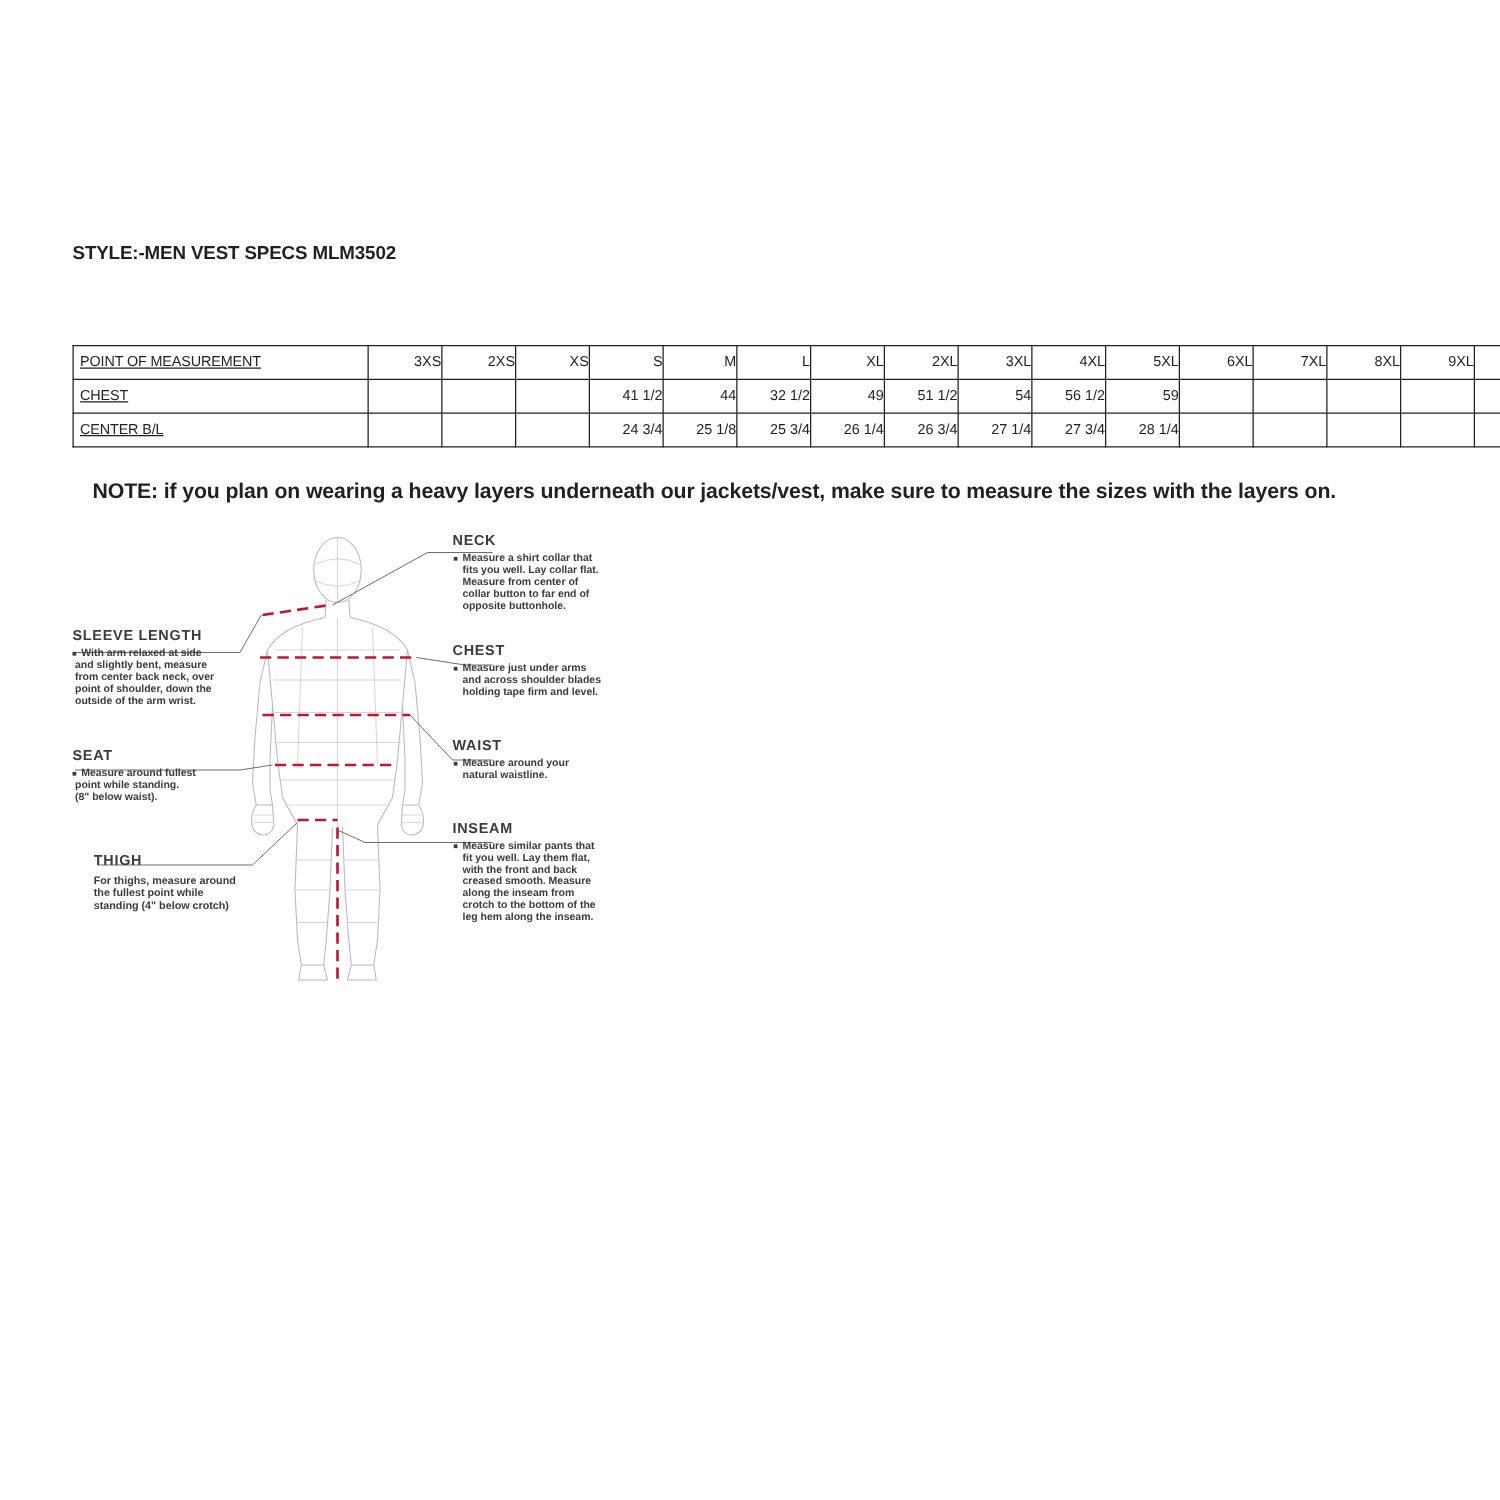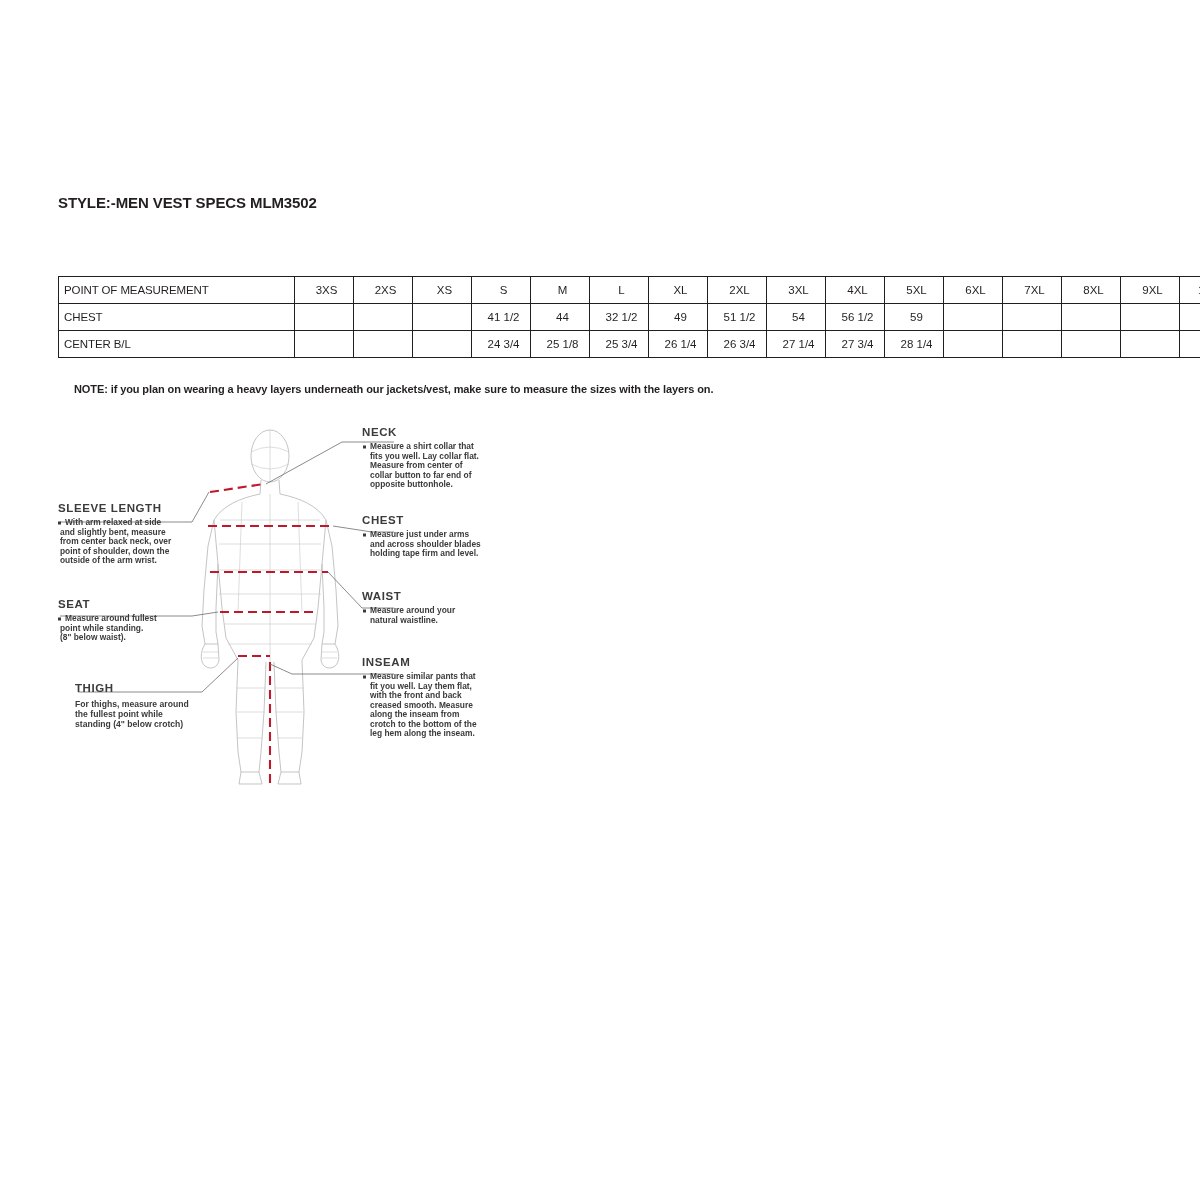--- a/index.html
+++ b/index.html
@@ -44,35 +44,36 @@
     border: 1px solid #231f20;
     height: 26px;
     padding: 0 0 0 5px;
     vertical-align: middle;
     white-space: nowrap;
     font-size: 11.5px;
   }
   table.spec td.rowhead {
     width: 230px;
     letter-spacing: -0.1px;
+    text-decoration: underline;
   }
   table.spec td.sizecell {
     width: 53px;
-    text-align: center;
+    text-align: right;
   }
   table.spec tr.head td {
     font-weight: normal;
   }
 
   
   #note-line {
     position: absolute;
     left: 58px;
     top: 383px;
-    font-size: 11px;
+    font-size: 17px;
     font-weight: bold;
     letter-spacing: -0.1px;
     white-space: nowrap;
     padding-left: 16px;
   }
 
   
   #diagram {
     position: absolute;
     left: 42px;

